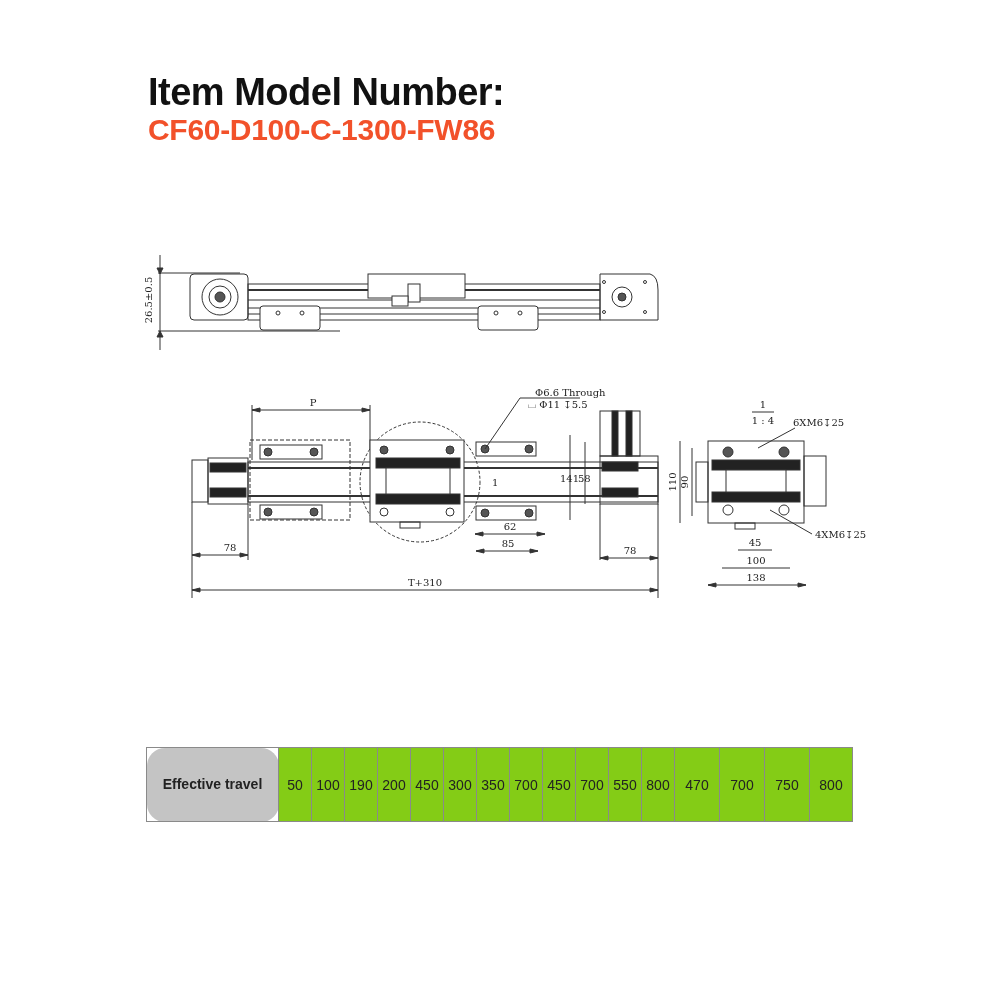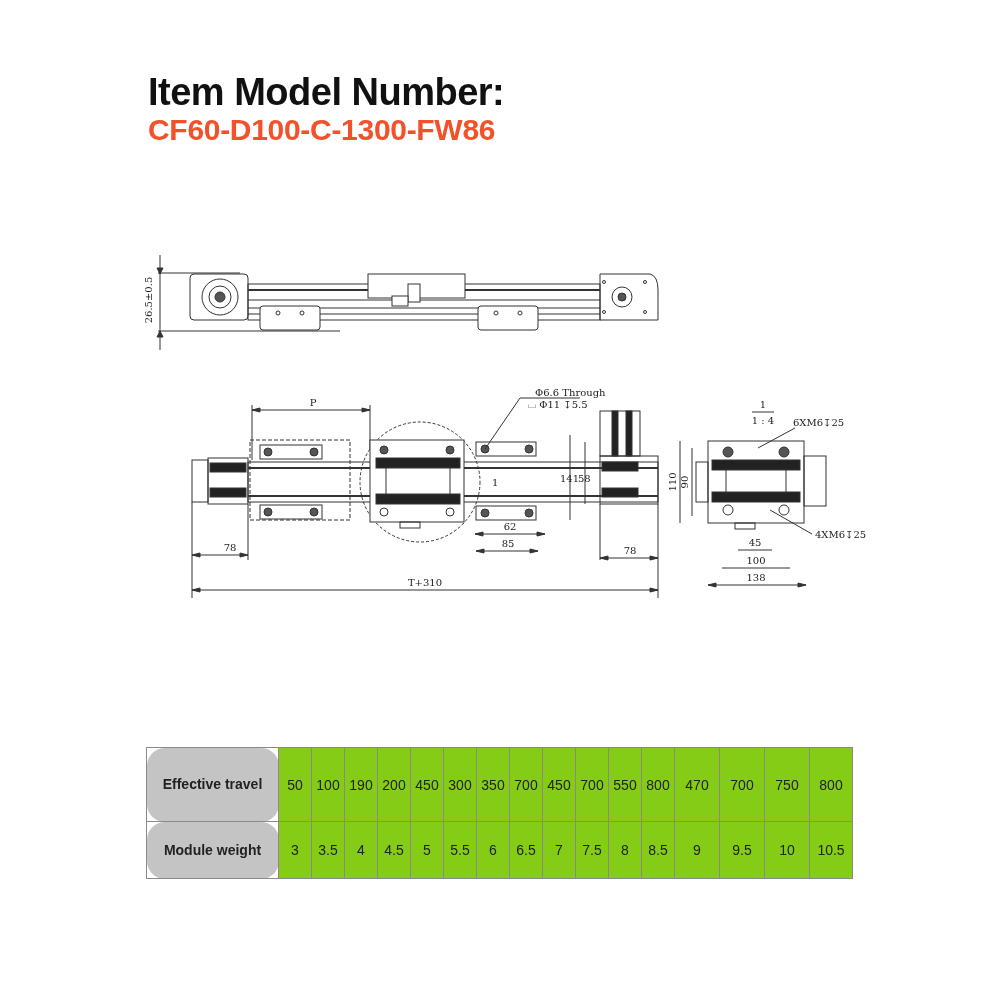--- a/index.html
+++ b/index.html
@@ -201,33 +201,14 @@
     <td style="width:32px">700</td>
     <td style="width:32px">450</td>
     <td style="width:32px">700</td>
     <td style="width:32px">550</td>
     <td style="width:32px">800</td>
     <td style="width:44px">470</td>
     <td style="width:44px">700</td>
     <td style="width:44px">750</td>
     <td style="width:42px">800</td>
   </tr>
-  <tr class="r3">
-    <td class="hdr">Module weight</td>
-    <td>3</td>
-    <td>3.5</td>
-    <td>4</td>
-    <td>4.5</td>
-    <td>5</td>
-    <td>5.5</td>
-    <td>6</td>
-    <td>6.5</td>
-    <td>7</td>
-    <td>7.5</td>
-    <td>8</td>
-    <td>8.5</td>
-    <td>9</td>
-    <td>9.5</td>
-    <td>10</td>
-    <td>10.5</td>
-  </tr>
 </tbody>
   </table>
 
 </body></html>

